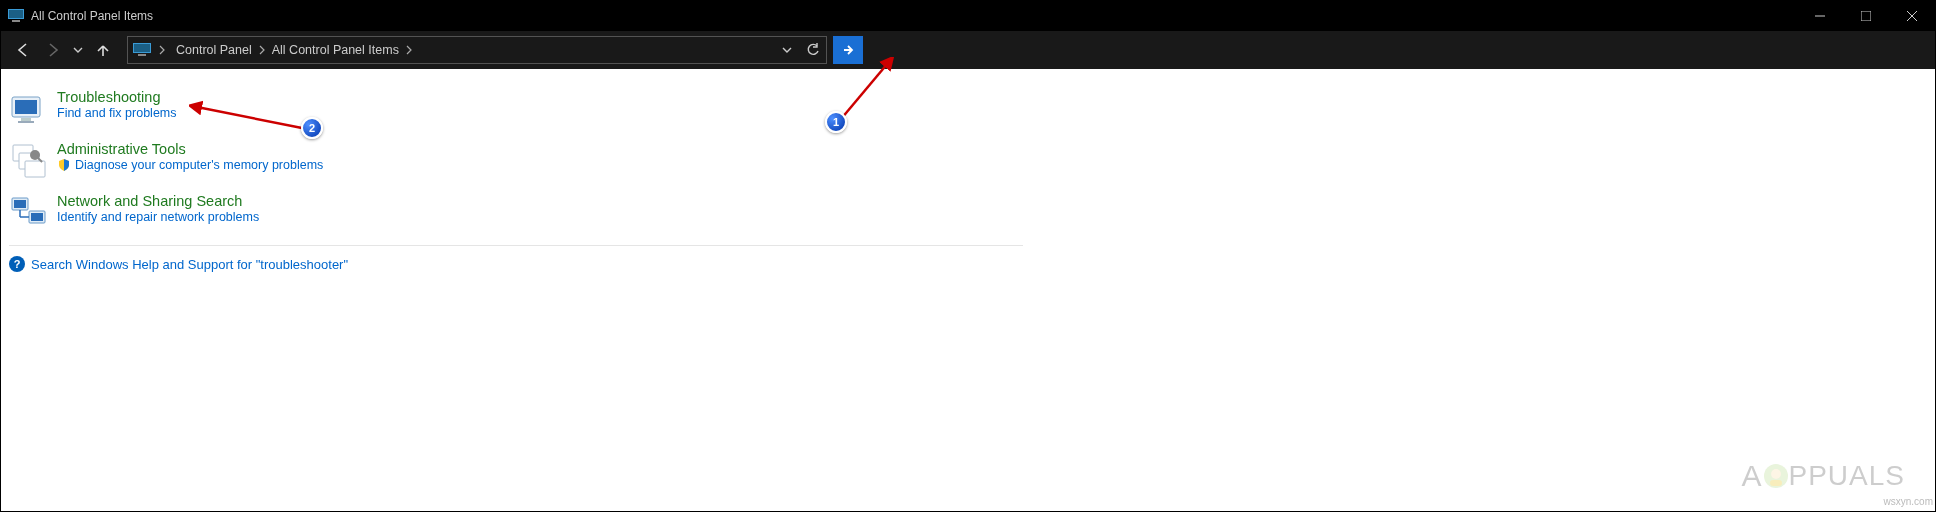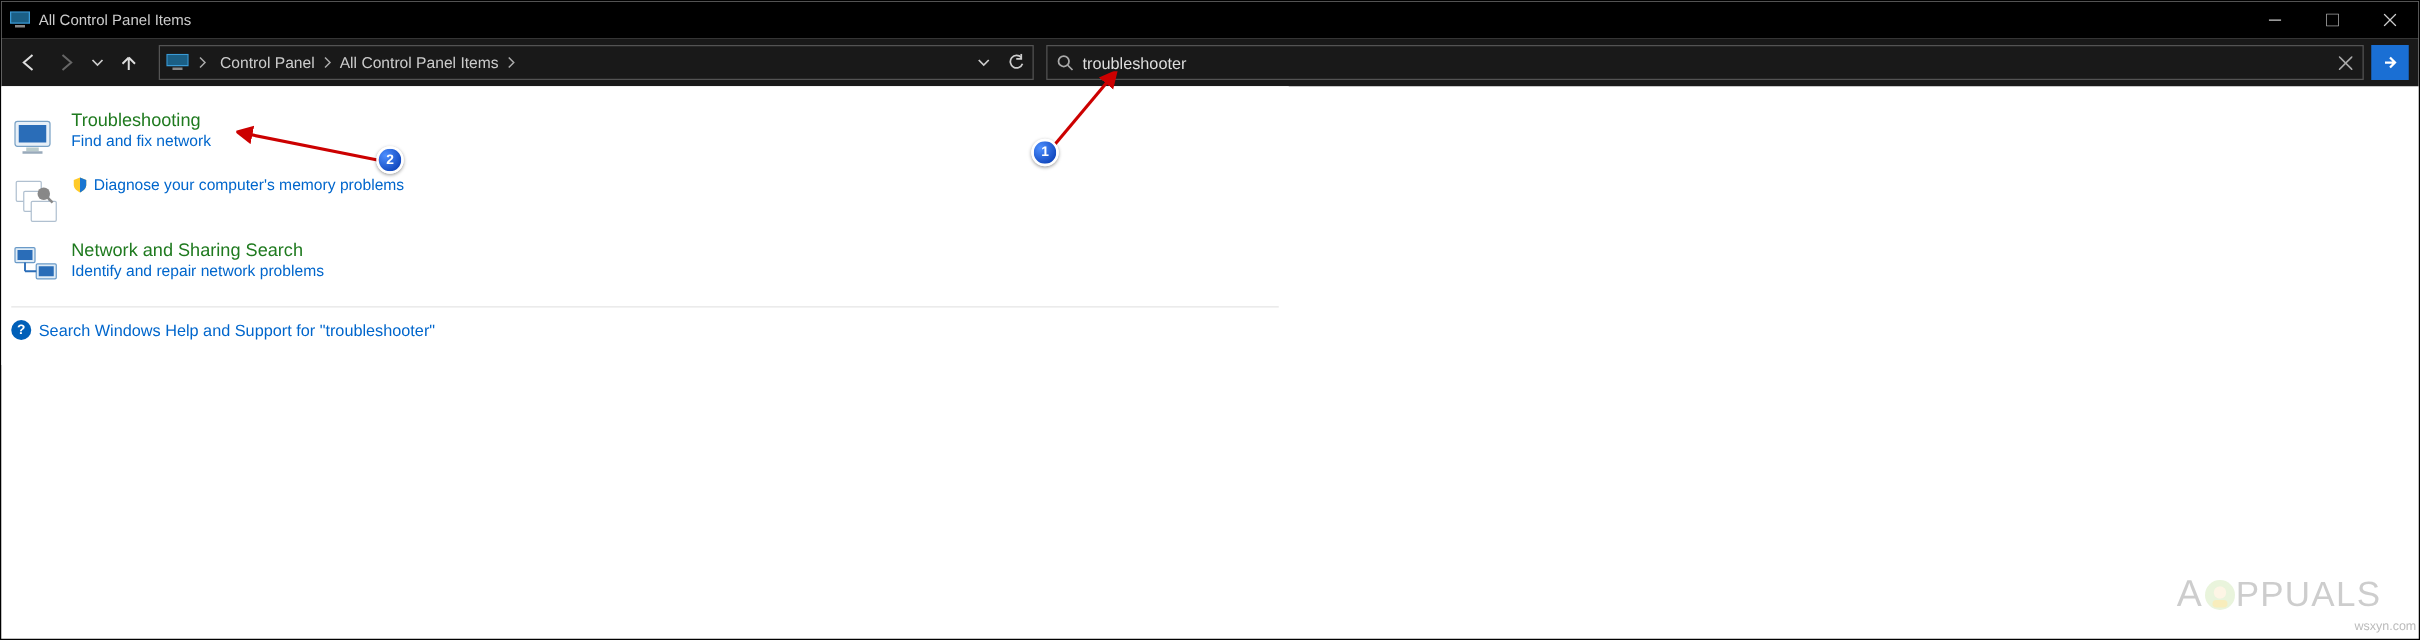--- a/index.html
+++ b/index.html
@@ -144,70 +144,56 @@
         </svg>
     </div>
     <div class="addr-refresh">
       <svg width="14" height="14" viewBox="0 0 14 14">
           <path d="M11 3 A5 5 0 1 0 12 8" fill="none" stroke="#ccc" stroke-width="1.4"></path>
           <path d="M11 0 L11 4 L7 4" fill="none" stroke="#ccc" stroke-width="1.4"></path>
         </svg>
     </div>
   </div>
 
-  <div class="search">
-    <div class="search-icon-box">
-      <svg width="14" height="14" viewBox="0 0 14 14">
-          <circle cx="6" cy="6" r="4.2" fill="none" stroke="#aaa" stroke-width="1.4"></circle>
-          <line x1="9.2" y1="9.2" x2="13" y2="13" stroke="#aaa" stroke-width="1.4"></line>
-        </svg>
-    </div>
-    <input type="text" value="troubleshooter" style="">
-    <div class="clear">
-      <svg width="11" height="11" viewBox="0 0 11 11">
-          <line x1="0" y1="0" x2="11" y2="11" stroke="#aaa" stroke-width="1.3"></line>
-          <line x1="11" y1="0" x2="0" y2="11" stroke="#aaa" stroke-width="1.3"></line>
-        </svg>
-    </div>
-  </div>
   <div class="go-btn">
     <svg width="14" height="14" viewBox="0 0 14 14">
         <path d="M3 7 L11 7 M7 3 L11 7 L7 11" fill="none" stroke="#fff" stroke-width="1.8"></path>
       </svg>
   </div>
 </div>
 
 <div class="content">
 
   <div class="item">
     <div class="item-icon">
       <svg width="40" height="40" viewBox="0 0 40 40">
         <rect x="3" y="8" width="28" height="20" rx="2" fill="#e8f0f8" stroke="#7aa2c6" stroke-width="1"></rect>
         <rect x="6" y="11" width="22" height="14" fill="#2a6db8"></rect>
         <rect x="12" y="29" width="10" height="3" fill="#bcc"></rect>
         <rect x="9" y="32" width="16" height="2" fill="#9ab"></rect>
       </svg>
     </div>
     <div class="item-body">
       <div class="item-title">Troubleshooting</div>
-      <div class="item-sub">Find and fix network</div>
+      <div class="item-sub">Find and fix problems</div>
     </div>
   </div>
 
   <div class="item">
     <div class="item-icon">
       <svg width="40" height="40" viewBox="0 0 40 40">
         <rect x="4" y="4" width="20" height="16" rx="1" fill="#fff" stroke="#b0c0d0" stroke-width="1"></rect>
         <rect x="10" y="12" width="20" height="16" rx="1" fill="#fff" stroke="#b0c0d0" stroke-width="1"></rect>
         <rect x="16" y="20" width="20" height="16" rx="1" fill="#fff" stroke="#b0c0d0" stroke-width="1"></rect>
         <circle cx="26" cy="14" r="5" fill="#888"></circle>
         <rect x="24" y="13" width="12" height="2" fill="#888" transform="rotate(45 26 14)"></rect>
       </svg>
     </div>
     <div class="item-body">
+      <div class="item-title">Administrative Tools</div>
       <div class="item-sub">
         <span class="shield">
           <svg width="14" height="14" viewBox="0 0 14 14">
               <path d="M7 1 L12 3 L12 7 C12 10 9 12 7 13 C5 12 2 10 2 7 L2 3 Z" fill="#ffca28"></path>
               <path d="M7 1 L12 3 L12 7 C12 10 9 12 7 13 L7 1 Z" fill="#1976d2"></path>
             </svg>
         </span>
         <span>Diagnose your computer's memory problems</span>
       </div>
     </div>

